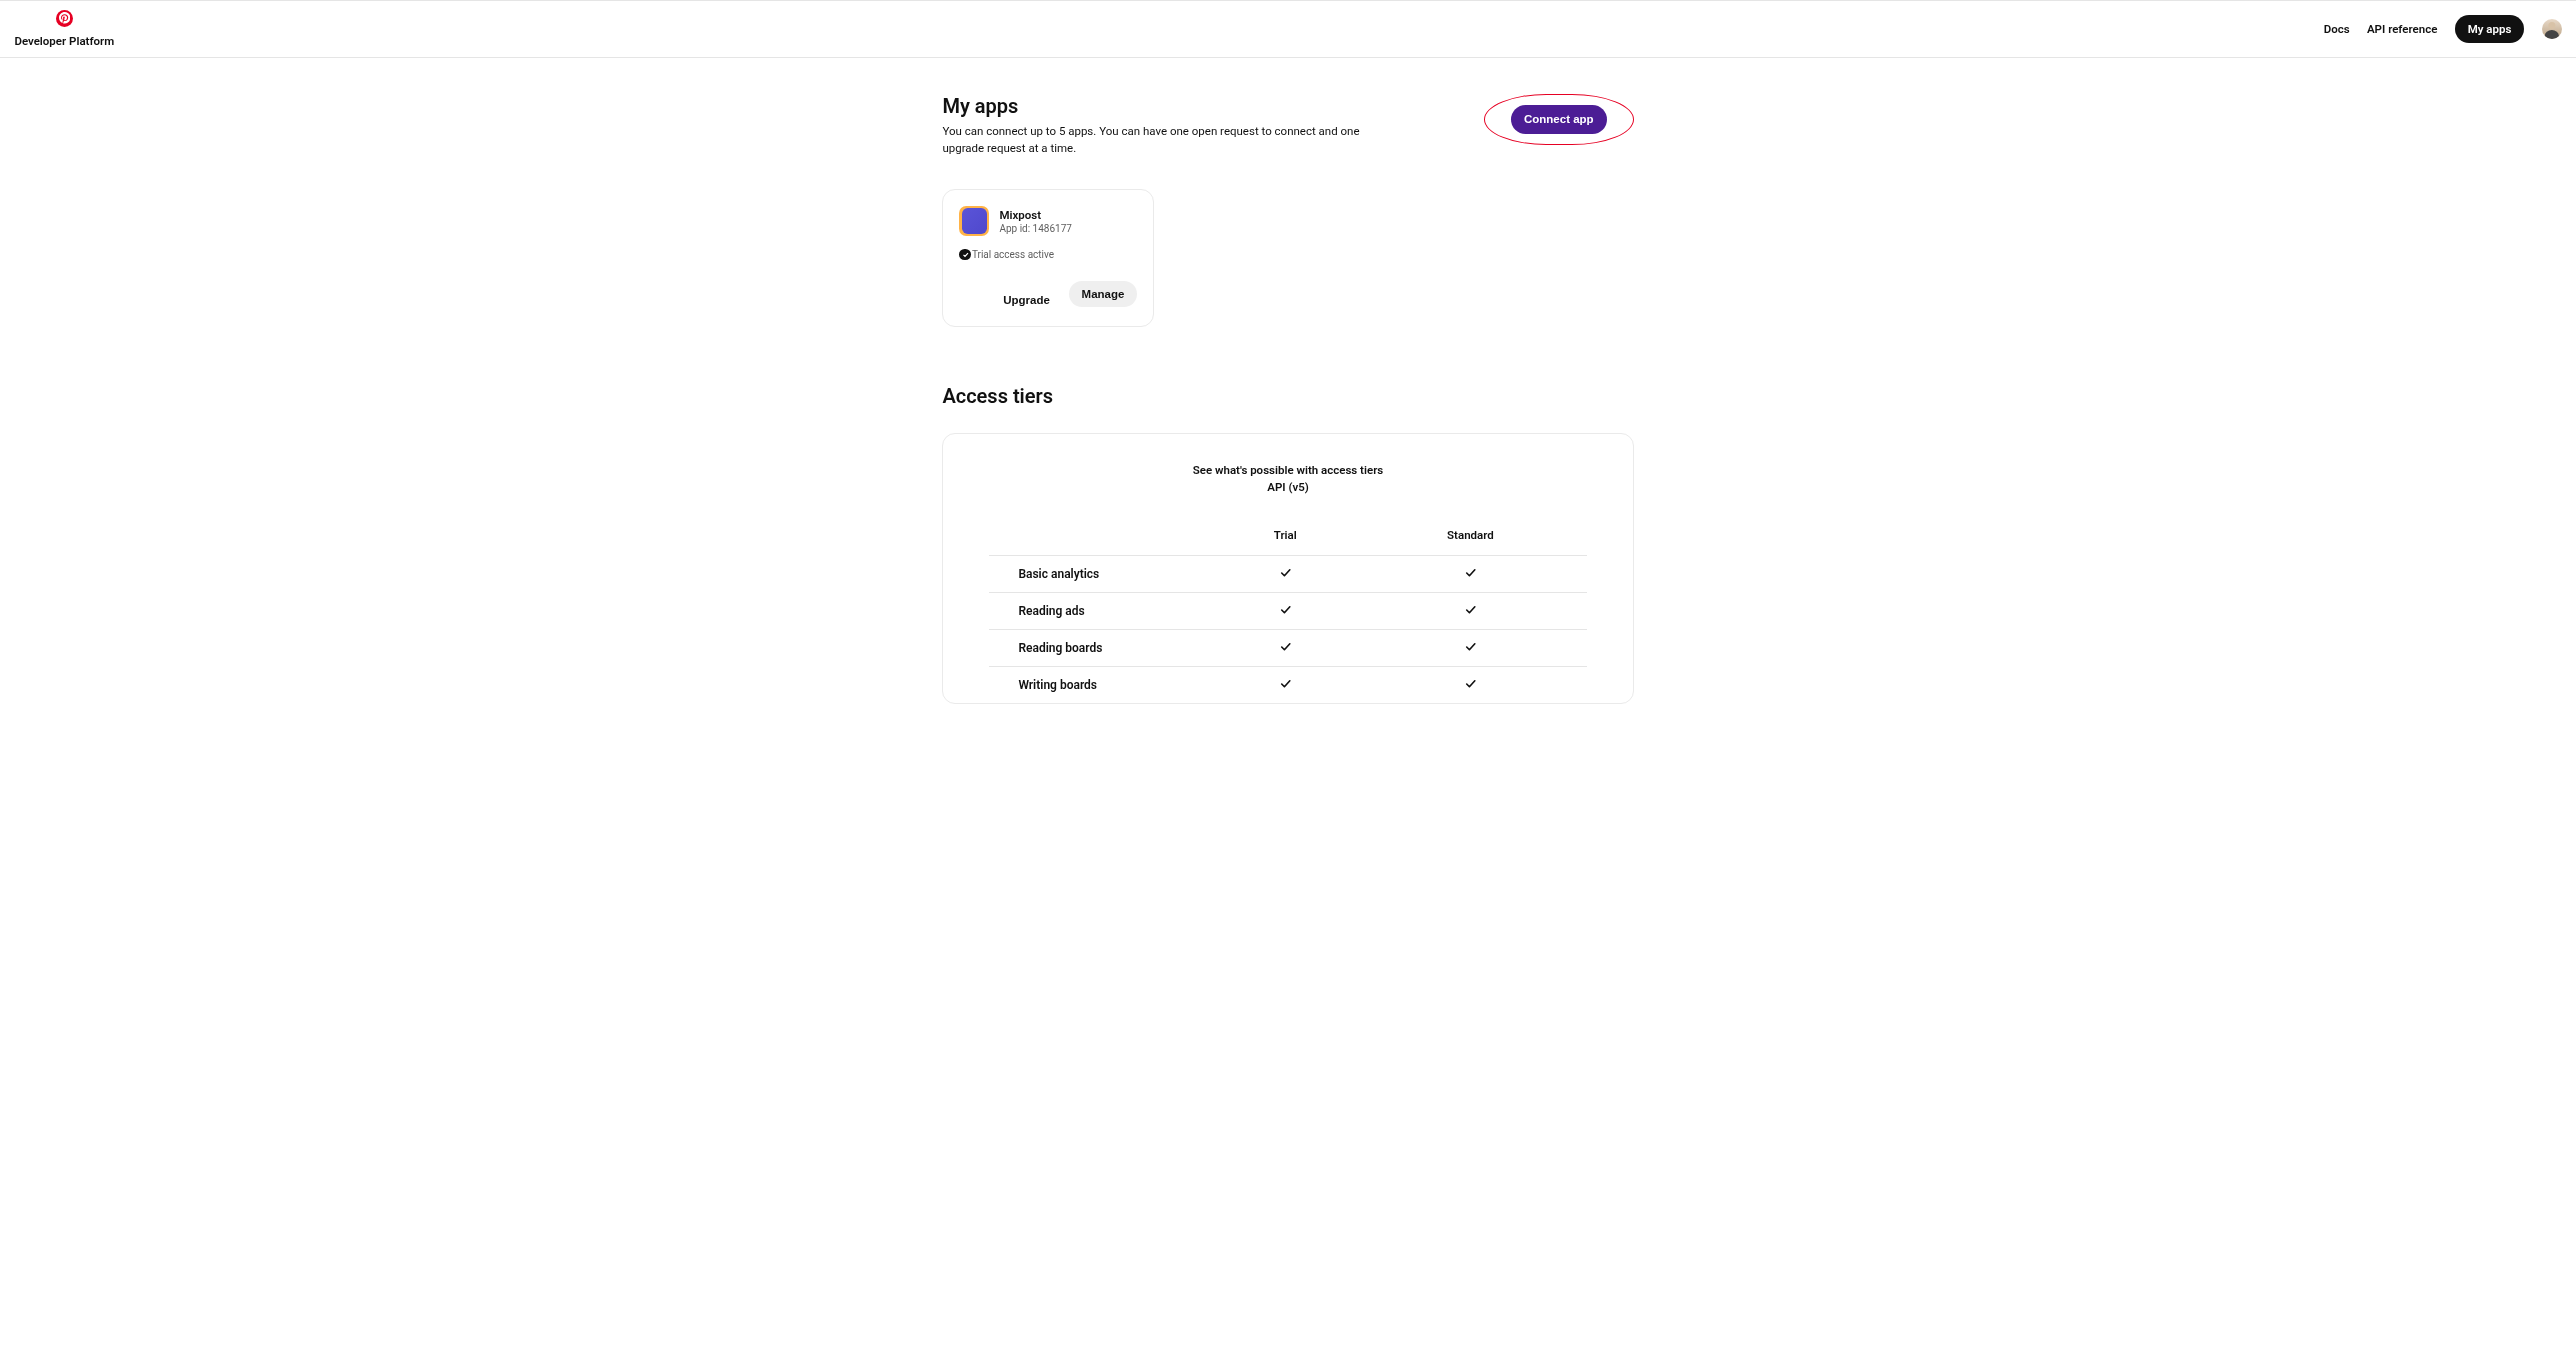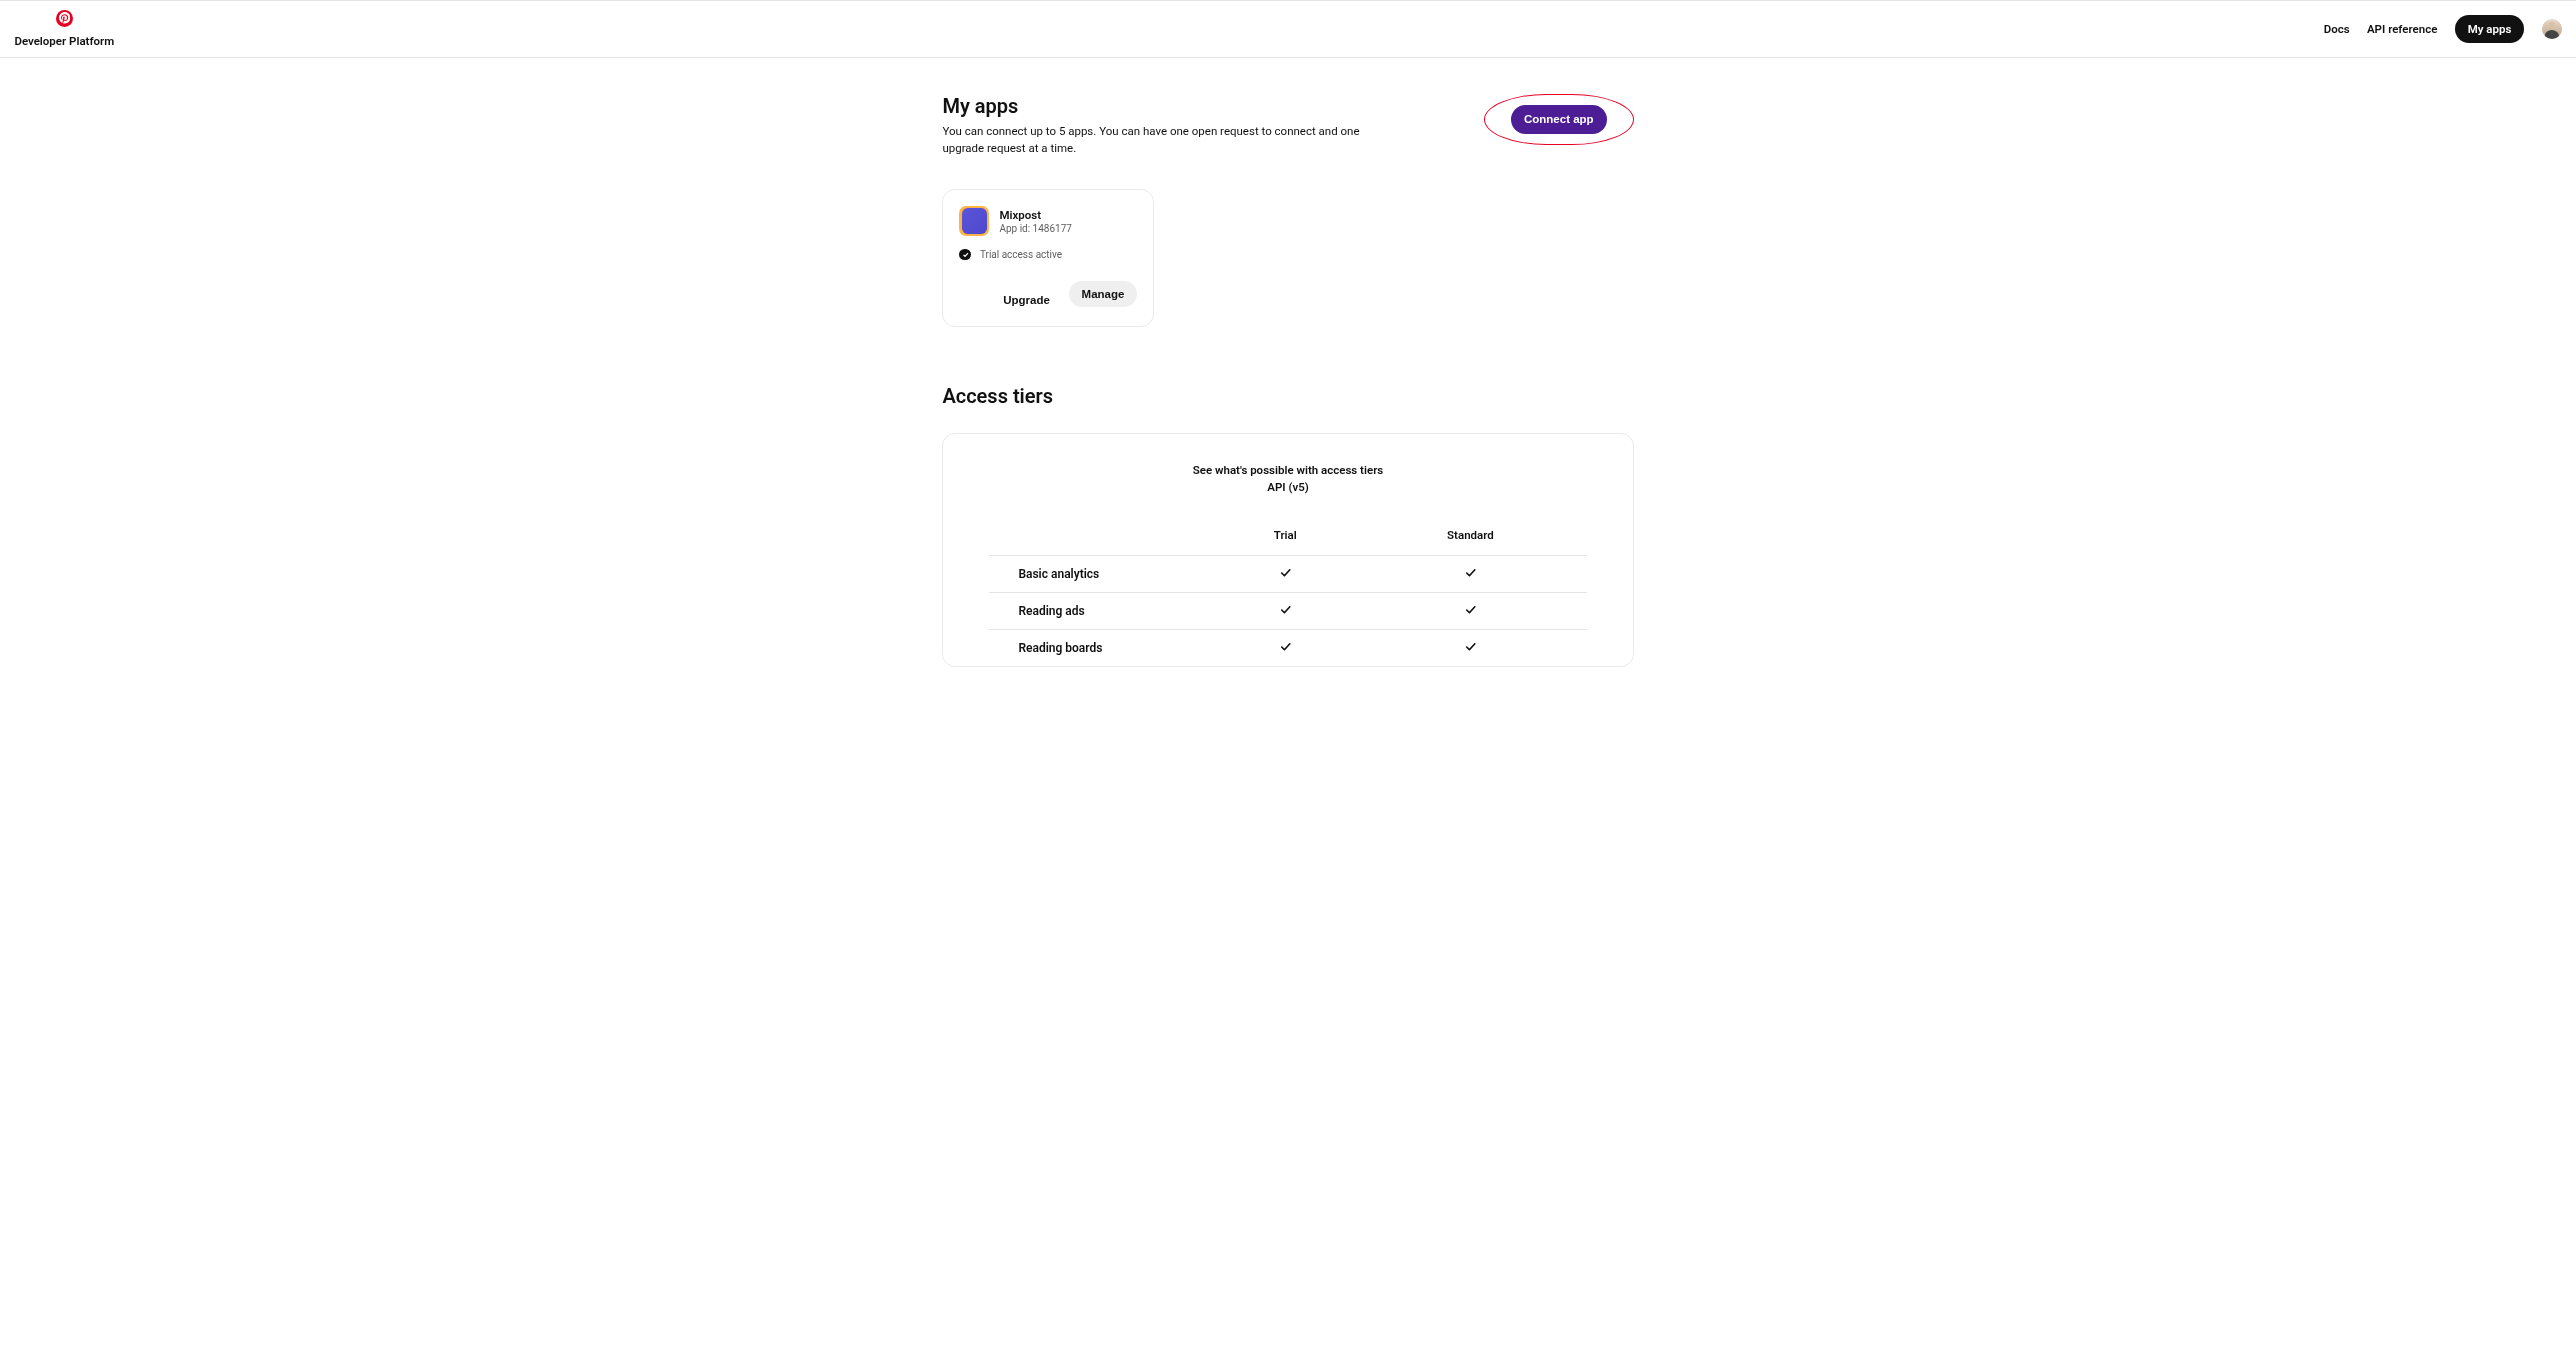--- a/index.html
+++ b/index.html
@@ -158,21 +158,21 @@
     font-weight: 600;
   }
   .app-id {
     font-size: 10px;
     color: #5f5f5f;
     margin-top: 1.4px;
   }
   .status-row {
     display: flex;
     align-items: center;
-    gap: 9px;
+    gap: 1px;
     margin-bottom: 16px;
   }
   .status-dot {
     width: 11.5px;
     height: 11.5px;
     border-radius: 50%;
     background: #111;
     display: flex;
     align-items: center;
     justify-content: center;
@@ -356,18 +356,27 @@
           </tr>
           <tr>
             <td class="feature">Reading boards</td>
             <td><span class="check"><svg width="13" height="13" viewBox="0 0 24 24" fill="none" stroke="#111" stroke-width="3" stroke-linecap="round" stroke-linejoin="round">
                   <polyline points="5 13 10 18 20 7"></polyline>
                 </svg></span></td>
             <td><span class="check"><svg width="13" height="13" viewBox="0 0 24 24" fill="none" stroke="#111" stroke-width="3" stroke-linecap="round" stroke-linejoin="round">
                   <polyline points="5 13 10 18 20 7"></polyline>
                 </svg></span></td>
           </tr>
+          <tr>
+            <td class="feature">Writing boards</td>
+            <td><span class="check"><svg width="13" height="13" viewBox="0 0 24 24" fill="none" stroke="#111" stroke-width="3" stroke-linecap="round" stroke-linejoin="round">
+                  <polyline points="5 13 10 18 20 7"></polyline>
+                </svg></span></td>
+            <td><span class="check"><svg width="13" height="13" viewBox="0 0 24 24" fill="none" stroke="#111" stroke-width="3" stroke-linecap="round" stroke-linejoin="round">
+                  <polyline points="5 13 10 18 20 7"></polyline>
+                </svg></span></td>
+          </tr>
         </tbody>
     </table>
   </div>
 
 </div>
 
 
 </body></html>

